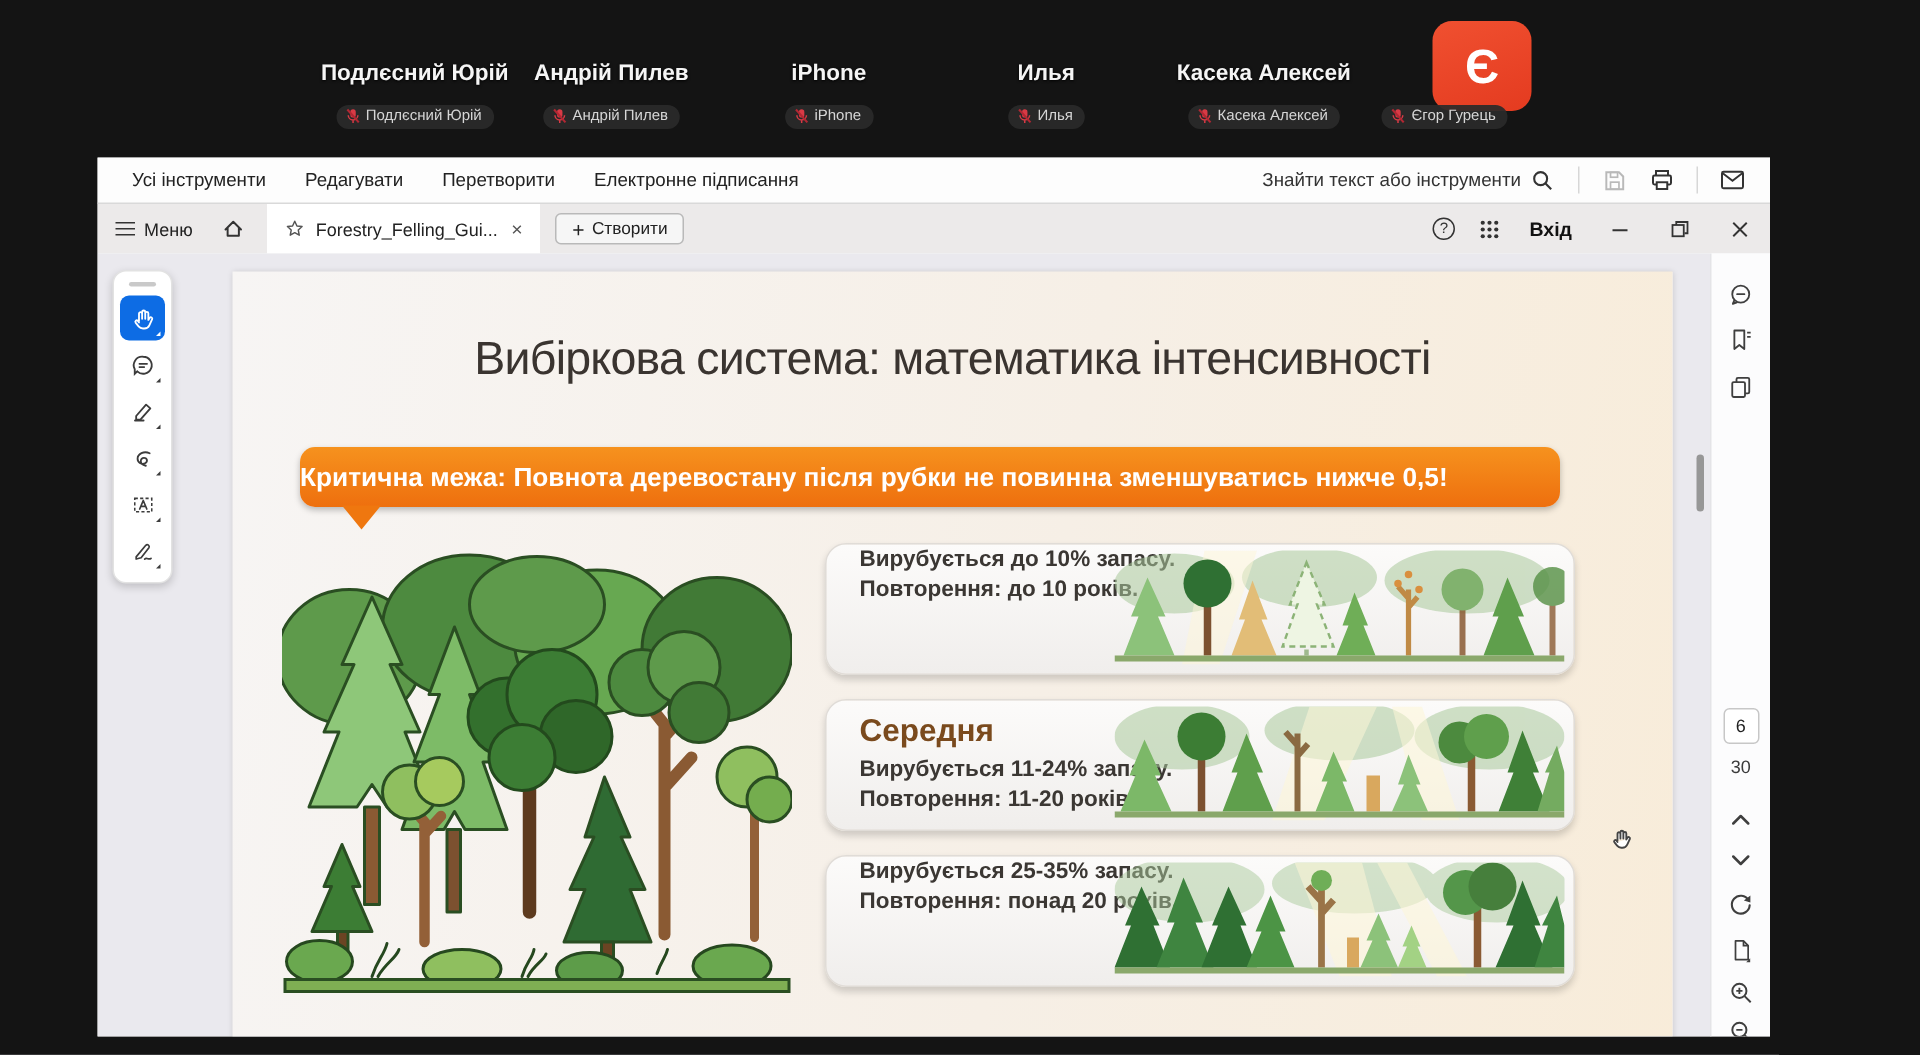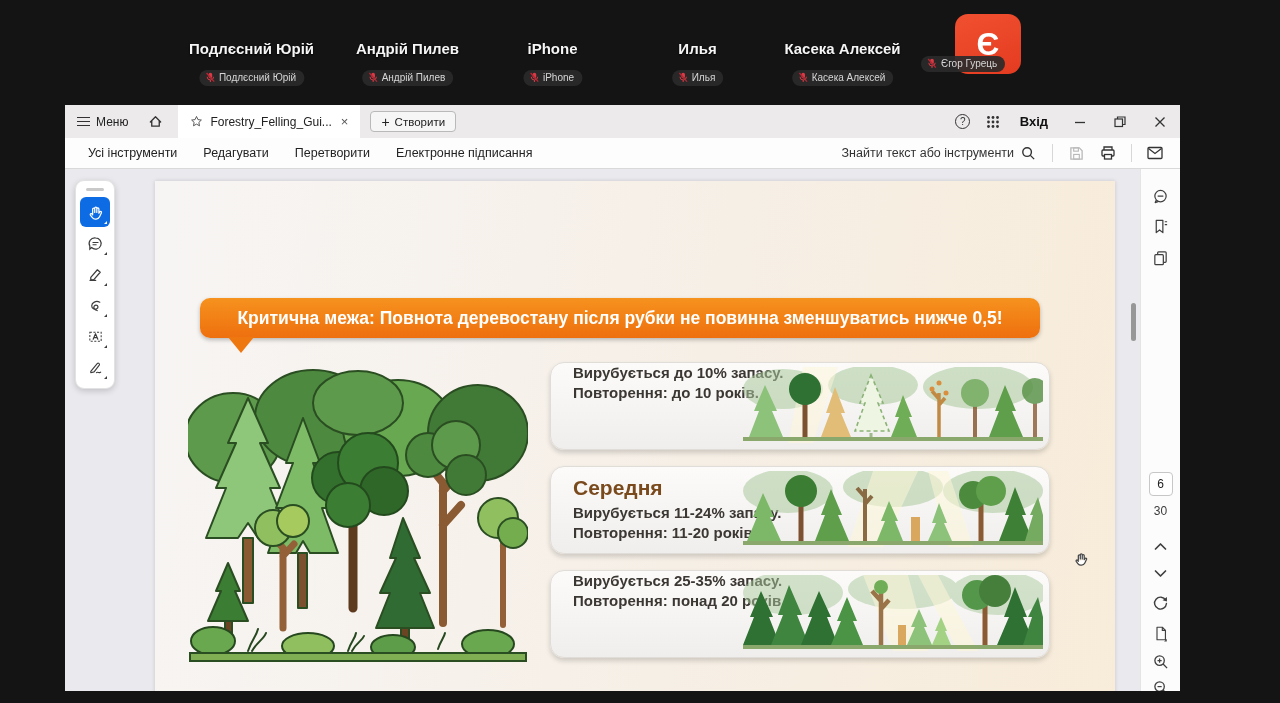--- a/index.html
+++ b/index.html
@@ -10,21 +10,21 @@
   .vtile{position:absolute;top:0;height:104px;width:145px;}
   .vtile .bigname{position:absolute;top:40px;left:0;right:0;text-align:center;
     color:#f5f5f5;font-weight:bold;font-size:15px;white-space:nowrap;text-shadow:0 1px 2px #000;}
   .vpill{position:absolute;top:70px;left:50%;transform:translateX(-50%);
     background:rgba(42,42,42,.92);border-radius:9px;padding:2px 8px 3px 6px;
     display:flex;align-items:center;gap:4px;white-space:nowrap;}
   .vpill span{color:#d6d6d6;font-size:10px;}
   .avatar{position:absolute;left:40px;top:14px;width:66px;height:60px;border-radius:13px;
     background:linear-gradient(160deg,#f05030,#e43b20);display:flex;align-items:center;
     justify-content:center;color:#fff;font-size:32px;font-weight:bold;}
-  .vtile.avatar-tile .vpill{left:6px;transform:none;top:56px;}
+  .vtile.avatar-tile .vpill{left:6px;transform:none;top:70px;}
 
   
   #win{position:absolute;left:65px;top:105px;width:1115px;height:586px;background:#fff;overflow:hidden;}
   #titlebar{position:relative;height:33px;background:#eceaea;display:flex;align-items:center;}
   .tb-left{display:flex;align-items:center;height:100%;}
   .menu-btn{display:flex;align-items:center;gap:6px;padding:0 12px;height:100%;cursor:pointer;}
   .hamburger{width:13px;height:9px;border-top:1.6px solid #333;border-bottom:1.6px solid #333;position:relative;}
   .hamburger:before{content:"";position:absolute;left:0;right:0;top:2.7px;height:1.6px;background:#333;}
   .menu-btn b{font-size:12px;color:#222;font-weight:normal;}
   .icon-btn{display:flex;align-items:center;justify-content:center;width:30px;height:100%;cursor:pointer;}
@@ -57,21 +57,21 @@
   .tool .corner{position:absolute;right:3px;bottom:3px;width:0;height:0;
     border-left:3.5px solid transparent;border-bottom:3.5px solid currentColor;}
 
   
   #slide{position:absolute;left:90px;top:12px;width:960px;height:600px;
     background:linear-gradient(100deg,#f7f5f4 0%,#f6efe6 55%,#f8ecd9 100%);
     box-shadow:0 0 4px rgba(0,0,0,.15);}
   #slide-title{margin:40px 20px 0;text-align:center;font-size:31px;color:#3a3430;letter-spacing:-.5px;}
   #banner{position:absolute;left:45px;top:117px;width:840px;height:40px;border-radius:10px;
     background:linear-gradient(180deg,#f6921e,#ee6f0e);box-shadow:0 2px 4px rgba(0,0,0,.25);
-    display:flex;align-items:center;justify-content:center;}
+    display:flex;align-items:center;}
   #banner span{color:#fff;font-weight:bold;font-size:17.5px;white-space:nowrap;}
   #banner .tail{position:absolute;left:28px;bottom:-15px;width:0;height:0;
     border-left:13px solid transparent;border-right:13px solid transparent;border-top:16px solid #ef770f;}
   #forest{position:absolute;left:33px;top:182px;width:340px;height:300px;}
   #cards{position:absolute;left:395px;top:181px;width:500px;}
   .card{position:relative;height:88px;margin-bottom:16px;border-radius:14px;
     background:linear-gradient(180deg,#fcfbfa,#f0eeec);border:1px solid #e0dcd7;
     box-shadow:0 3px 5px rgba(0,0,0,.16);overflow:hidden;}
   .card h3{margin:9px 0 3px 22px;font-size:21px;color:#7a4a1d;}
   .card p{margin:0 0 0 22px;font-size:15px;font-weight:bold;color:#3b3733;line-height:1.32;width:230px;}
@@ -91,21 +91,21 @@
   #pagetotal{position:absolute;left:0;right:0;top:335px;text-align:center;font-size:12px;color:#3b3b3b;}
 
   svg{display:block;}
 </style>
 </head>
 <body>
 
 <div id="stage">
 
   <div>
-    <div class="vtile" style="left:179px">
+    <div class="vtile" style="left:204px">
       <div class="bigname">Подлєсний Юрій</div>
       <div class="vpill">
         <svg width="10" height="11" viewBox="0 0 10 11">
             <rect x="3.2" y="0.8" width="3.6" height="5.6" rx="1.8" fill="#d93a45"></rect>
             <path d="M1.8 4.8a3.2 3.2 0 0 0 6.4 0M5 8v2" stroke="#d93a45" stroke-width="1" fill="none"></path>
             <line x1="1.2" y1="1" x2="8.8" y2="9.6" stroke="#b22733" stroke-width="1.4"></line>
           </svg>
         <span>Подлєсний Юрій</span>
       </div>
     </div>
@@ -160,20 +160,58 @@
             <rect x="3.2" y="0.8" width="3.6" height="5.6" rx="1.8" fill="#d93a45"></rect>
             <path d="M1.8 4.8a3.2 3.2 0 0 0 6.4 0M5 8v2" stroke="#d93a45" stroke-width="1" fill="none"></path>
             <line x1="1.2" y1="1" x2="8.8" y2="9.6" stroke="#b22733" stroke-width="1.4"></line>
           </svg>
         <span>Єгор Гурець</span>
       </div>
     </div>
   </div>
 
   <div id="win">
+
+    <div id="toolbar">
+      <span class="tool-item">Усі інструменти</span>
+      <span class="tool-item">Редагувати</span>
+      <span class="tool-item">Перетворити</span>
+      <span class="tool-item">Електронне підписання</span>
+      <div class="tbr">
+        <div class="search-box">
+          <span>Знайти текст або інструменти</span>
+          <svg width="15" height="15" viewBox="0 0 16 16">
+              <circle cx="6.5" cy="6.5" r="4.6" fill="none" stroke="#333" stroke-width="1.5"></circle>
+              <line x1="10" y1="10" x2="14" y2="14" stroke="#333" stroke-width="1.5"></line>
+            </svg>
+        </div>
+        <div class="vdiv"></div>
+        <div class="icon-btn">
+          <svg width="15" height="15" viewBox="0 0 16 16">
+              <path d="M2 2h9l3 3v9H2z" fill="none" stroke="#b9b9b9" stroke-width="1.4"></path>
+              <rect x="5" y="9" width="6" height="5" fill="none" stroke="#b9b9b9" stroke-width="1.2"></rect>
+              <rect x="5" y="2" width="5" height="3.5" fill="none" stroke="#b9b9b9" stroke-width="1.2"></rect>
+            </svg>
+        </div>
+        <div class="icon-btn">
+          <svg width="16" height="16" viewBox="0 0 16 16">
+              <path d="M4 5V2h8v3" fill="none" stroke="#333" stroke-width="1.3"></path>
+              <rect x="2" y="5" width="12" height="6" rx="1" fill="none" stroke="#333" stroke-width="1.3"></rect>
+              <rect x="4.5" y="9.5" width="7" height="4.5" fill="#fff" stroke="#333" stroke-width="1.3"></rect>
+            </svg>
+        </div>
+        <div class="vdiv"></div>
+        <div class="icon-btn">
+          <svg width="16" height="14" viewBox="0 0 16 14">
+              <rect x="1" y="1.5" width="14" height="11" rx="1" fill="none" stroke="#333" stroke-width="1.3"></rect>
+              <path d="m1.5 2.5 6.5 5 6.5-5" fill="none" stroke="#333" stroke-width="1.3"></path>
+            </svg>
+        </div>
+      </div>
+    </div>
 
     <div id="titlebar">
       <div class="tb-left">
         <div class="menu-btn">
           <span class="hamburger"></span>
           <b>Меню</b>
         </div>
         <div class="icon-btn">
           <svg width="15" height="15" viewBox="0 0 16 16">
               <path d="M2.5 8.5 8 3l5.5 5.5M4 7.5V13h8V7.5" fill="none" stroke="#333" stroke-width="1.4" stroke-linecap="round" stroke-linejoin="round"></path>
@@ -223,58 +261,20 @@
             </svg>
         </div>
         <div class="winctl">
           <svg width="12" height="12" viewBox="0 0 12 12">
               <path d="M1.5 1.5 10.5 10.5M10.5 1.5 1.5 10.5" stroke="#333" stroke-width="1.3"></path>
             </svg>
         </div>
       </div>
     </div>
 
-    <div id="toolbar">
-      <span class="tool-item">Усі інструменти</span>
-      <span class="tool-item">Редагувати</span>
-      <span class="tool-item">Перетворити</span>
-      <span class="tool-item">Електронне підписання</span>
-      <div class="tbr">
-        <div class="search-box">
-          <span>Знайти текст або інструменти</span>
-          <svg width="15" height="15" viewBox="0 0 16 16">
-              <circle cx="6.5" cy="6.5" r="4.6" fill="none" stroke="#333" stroke-width="1.5"></circle>
-              <line x1="10" y1="10" x2="14" y2="14" stroke="#333" stroke-width="1.5"></line>
-            </svg>
-        </div>
-        <div class="vdiv"></div>
-        <div class="icon-btn">
-          <svg width="15" height="15" viewBox="0 0 16 16">
-              <path d="M2 2h9l3 3v9H2z" fill="none" stroke="#b9b9b9" stroke-width="1.4"></path>
-              <rect x="5" y="9" width="6" height="5" fill="none" stroke="#b9b9b9" stroke-width="1.2"></rect>
-              <rect x="5" y="2" width="5" height="3.5" fill="none" stroke="#b9b9b9" stroke-width="1.2"></rect>
-            </svg>
-        </div>
-        <div class="icon-btn">
-          <svg width="16" height="16" viewBox="0 0 16 16">
-              <path d="M4 5V2h8v3" fill="none" stroke="#333" stroke-width="1.3"></path>
-              <rect x="2" y="5" width="12" height="6" rx="1" fill="none" stroke="#333" stroke-width="1.3"></rect>
-              <rect x="4.5" y="9.5" width="7" height="4.5" fill="#fff" stroke="#333" stroke-width="1.3"></rect>
-            </svg>
-        </div>
-        <div class="vdiv"></div>
-        <div class="icon-btn">
-          <svg width="16" height="14" viewBox="0 0 16 14">
-              <rect x="1" y="1.5" width="14" height="11" rx="1" fill="none" stroke="#333" stroke-width="1.3"></rect>
-              <path d="m1.5 2.5 6.5 5 6.5-5" fill="none" stroke="#333" stroke-width="1.3"></path>
-            </svg>
-        </div>
-      </div>
-    </div>
-
     <div id="viewer">
 
       <div id="toolpanel">
         <div class="grip"></div>
         <div class="tool sel">
           <svg width="17" height="17" viewBox="0 0 18 18">
               <path d="M6 10.5V5.4a1.1 1.1 0 0 1 2.2 0V9M8.2 9V4.3a1.1 1.1 0 0 1 2.2 0V9M10.4 9V5.2a1.1 1.1 0 0 1 2.2 0v4.6M12.6 9.8l1-1.5a1 1 0 0 1 1.7 1l-2 4.3a4 4 0 0 1-3.6 2.3h-.9a4 4 0 0 1-3.1-1.5L3.6 11.7a1 1 0 0 1 1.5-1.3L6 11.6" fill="none" stroke="currentColor" stroke-width="1.3" stroke-linecap="round" stroke-linejoin="round"></path>
             </svg>
           <span class="corner"></span>
         </div>
@@ -308,20 +308,21 @@
         <div class="tool">
           <svg width="17" height="17" viewBox="0 0 18 18">
               <path d="m4 13 6.8-8.2a1.4 1.4 0 0 1 2.2 1.7L7.5 13.6 4 14.5z" fill="none" stroke="currentColor" stroke-width="1.2" stroke-linejoin="round"></path>
               <path d="M10 14.5c1.5-1.5 3 1 4.5-.5" fill="none" stroke="currentColor" stroke-width="1.2" stroke-linecap="round"></path>
             </svg>
           <span class="corner"></span>
         </div>
       </div>
 
       <div id="slide">
+        <div id="slide-title">Вибіркова система: математика інтенсивності</div>
 
         <div id="banner">
           <span>Критична межа: Повнота деревостану після рубки не повинна зменшуватись нижче 0,5!</span>
           <div class="tail"></div>
         </div>
 
         <svg id="forest" viewBox="0 0 340 300">
           <g stroke="#2a4e22" stroke-width="2" stroke-linejoin="round">
             <ellipse cx="45" cy="75" rx="48" ry="45" fill="#5e9a4b"></ellipse>
             <ellipse cx="125" cy="55" rx="58" ry="48" fill="#4d8a3f"></ellipse>

